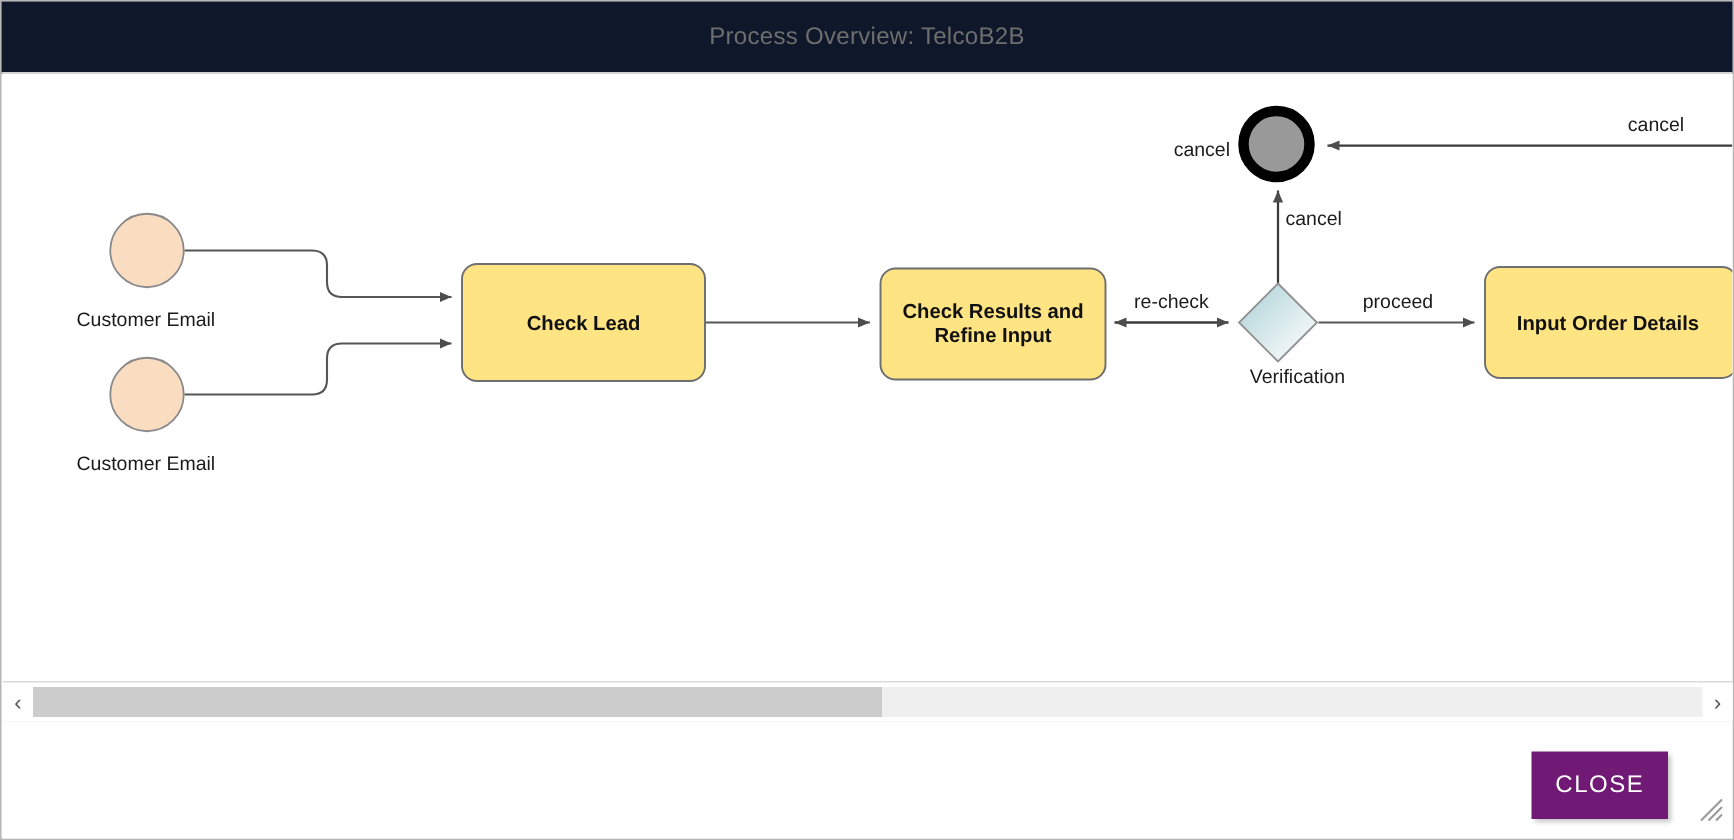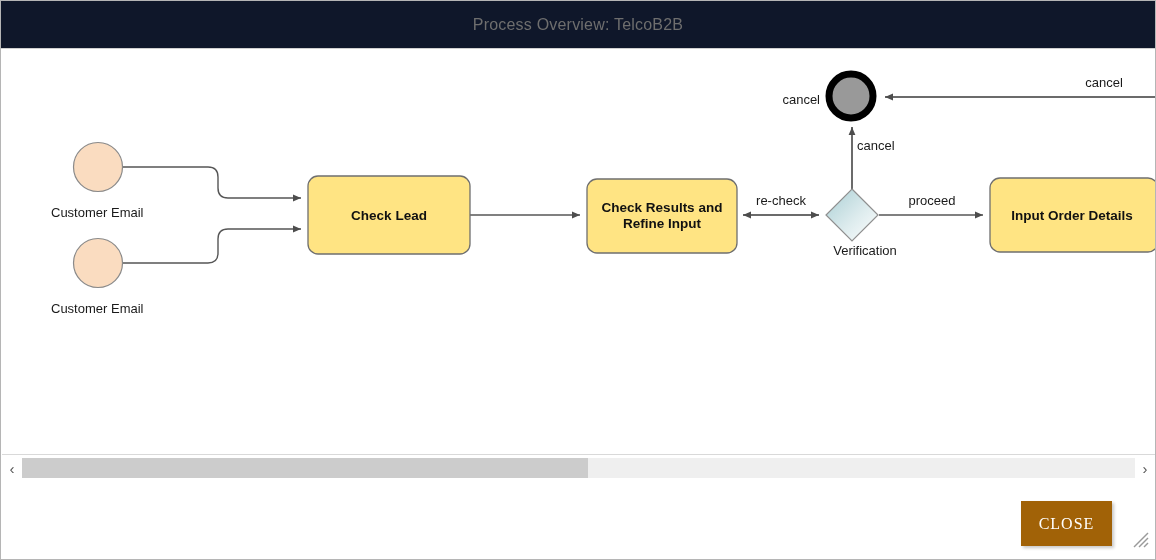--- a/index.html
+++ b/index.html
@@ -49,27 +49,27 @@
   #sb-thumb{
     position:absolute;left:0;top:0;height:20px;width:566px;background:#cccccc;
   }
 
   
   #footer{
     position:absolute;left:1px;top:480px;width:1153px;height:78px;background:#ffffff;
   }
   #close-button{
     position:absolute;left:1019px;top:20px;width:91px;height:45px;
-    background:#a16207;color:#ffffff;
+    background:#701a75;color:#ffffff;
     border:none;
     font-size:16px;letter-spacing:1px;
     display:flex;align-items:center;justify-content:center;
     box-shadow:2px 2px 3px rgba(0,0,0,0.22);
     cursor:pointer;
-    font-family:Liberation Serif, serif;
+    font-family:Liberation Sans, sans-serif;
   }
   #resize-grip{
     position:absolute;left:1128px;top:48px;width:20px;height:20px;
     cursor:nwse-resize;
   }
 
   
   .lbl{font-family:"Liberation Sans", sans-serif;font-size:13px;fill:#1a1a1a;}
   .node-lbl{font-family:"Liberation Sans", sans-serif;font-size:13.5px;font-weight:bold;fill:#111111;}
   .edge-lbl{font-family:"Liberation Sans", sans-serif;font-size:13px;fill:#1a1a1a;}

